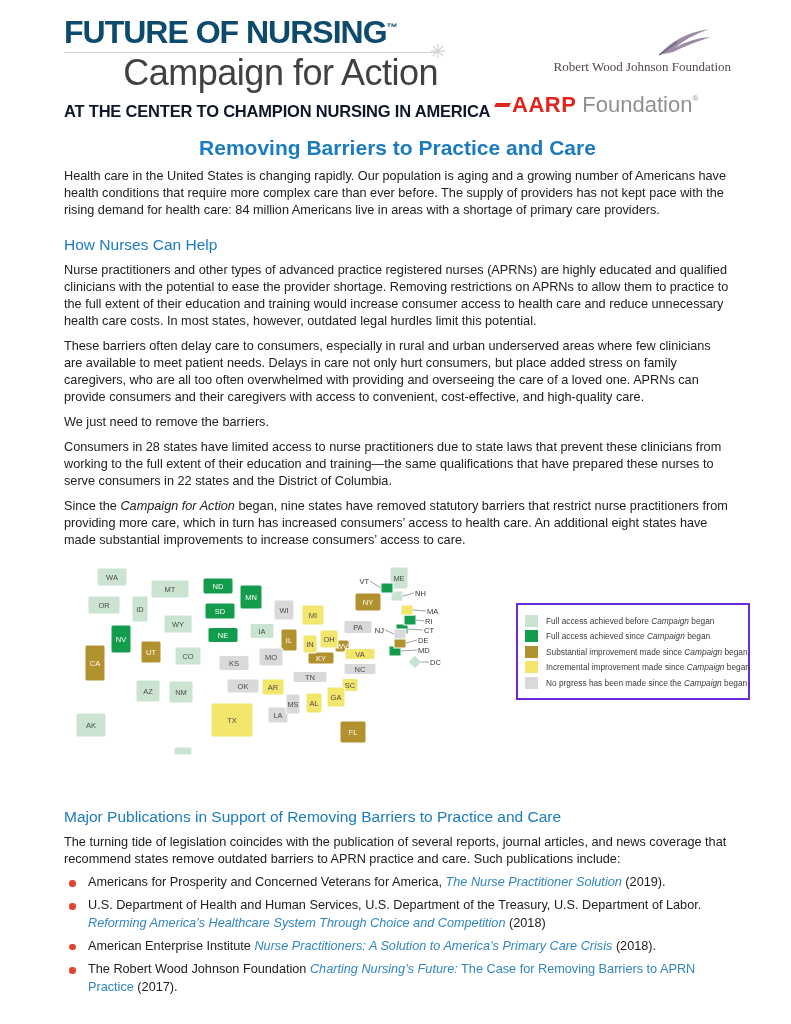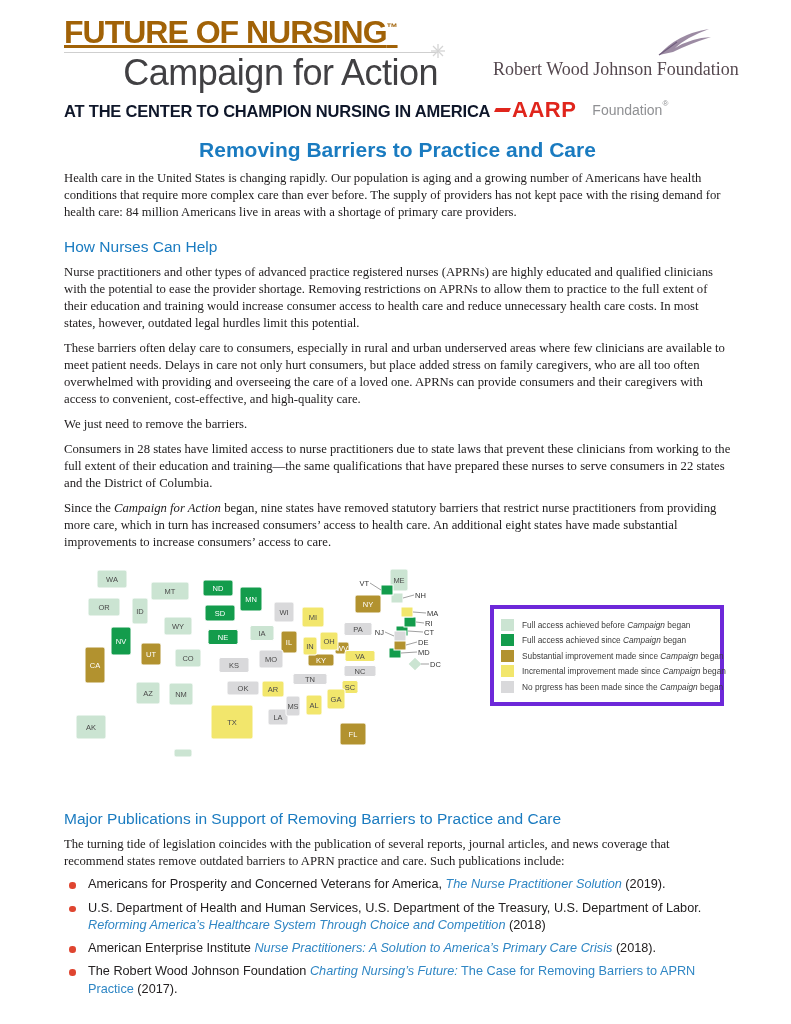--- a/index.html
+++ b/index.html
@@ -2,51 +2,51 @@
 <html><head>
 <meta charset="utf-8">
 <style>
   html,body{margin:0;padding:0;background:#ffffff;}
   body{width:791px;height:1024px;overflow:hidden;font-family:"Liberation Sans",sans-serif;color:#232021;}
   .page{box-sizing:border-box;width:791px;height:1024px;padding:16px 60px 0 64px;background:#fff;}
 
   
   .header{display:flex;align-items:flex-start;}
   .brand{width:374px;}
-  .brand-title{font-size:32px;font-weight:700;color:#a16207;letter-spacing:-1px;line-height:1;white-space:nowrap;text-decoration:underline;}
+  .brand-title{font-size:32px;font-weight:700;color:#0c4a6e;letter-spacing:-1px;line-height:1;white-space:nowrap;}
   .brand-title sup{font-size:11px;letter-spacing:0;}
   .brand-divider{position:relative;height:1px;background:#cfcfcf;margin-top:4px;}
   .starburst{position:absolute;right:-8px;top:-9px;}
   .brand-subtitle{font-size:36px;font-weight:400;color:#414043;text-align:right;line-height:1.08;letter-spacing:-0.5px;margin-top:1px;}
   .brand-tagline{font-size:16.5px;font-weight:700;color:#0f172a;margin-top:9px;letter-spacing:-0.2px;white-space:nowrap;}
 
   .logos{margin-left:auto;width:238px;padding-top:12px;}
   .rwjf{text-align:right;}
   .rwjf svg{display:block;margin:0 18px 1px auto;}
-  .rwjf-name{font-family:"Liberation Serif",serif;font-size:18px;color:#55484f;white-space:nowrap;}
+  .rwjf-name{font-family:"Liberation Serif",serif;font-size:13px;color:#55484f;white-space:nowrap;}
   .aarp{display:flex;align-items:center;margin-top:17px;padding-left:2px;}
   .aarp-dash{width:15px;height:4px;background:#e0251c;margin-right:2px;transform:skewX(-25deg);}
   .aarp-word{font-size:22px;font-weight:700;color:#e0251c;letter-spacing:0.5px;}
-  .aarp-fnd{font-size:14px;color:#8f9093;margin-left:16px;}
+  .aarp-fnd{font-size:22px;color:#8f9093;margin-left:6px;}
   .aarp-reg{font-size:8px;color:#8f9093;align-self:flex-start;margin-top:2px;}
 
   
   .title{text-align:center;font-size:21px;font-weight:700;color:#1a7bc0;margin:15px 0 0;}
   .h2{font-size:15.5px;font-weight:400;color:#1a7bc0;margin:17px 0 0;}
-  .para{font-size:12.7px;line-height:1.34;margin:8px 0 0;font-family:Liberation Serif, serif;}
+  .para{font-size:12.7px;line-height:1.34;margin:8px 0 0;}
   .sg-italic{font-style:italic;}
   .sg-link-italic{font-style:italic;color:#2f86c4;}
   .sg-link{color:#2f86c4;}
 
   
   .map-section{position:relative;height:234px;margin-top:8px;}
   .usmap{position:absolute;left:2px;top:2px;}
   .tile-label{font-size:7.5px;font-family:"Liberation Sans",sans-serif;}
   .cal-label{font-size:7.5px;fill:#333;font-family:"Liberation Sans",sans-serif;}
-  .legend{position:absolute;left:426px;top:46px;width:234px;border:4px solid #6d28d9;background:#fff;padding:6px 4px 6px 7px;box-sizing:border-box;}
+  .legend{position:absolute;left:452px;top:46px;width:234px;border:2px solid #6d28d9;background:#fff;padding:6px 4px 6px 7px;box-sizing:border-box;}
   .legend-row{display:flex;align-items:center;margin:3.5px 0;}
   .sw{width:13px;height:12px;flex:0 0 13px;}
   .legend-text{font-size:8.3px;color:#3b3b3b;margin-left:8px;white-space:nowrap;}
 
   
   .pubs{list-style:none;margin:5px 0 0;padding:0;}
   .pub{position:relative;padding-left:24px;font-size:12.7px;line-height:1.36;margin-top:6px;}
   .dot{position:absolute;left:5px;top:6px;width:6.5px;height:6.5px;border-radius:50%;background:#df4530;}
 </style>
 </head>

